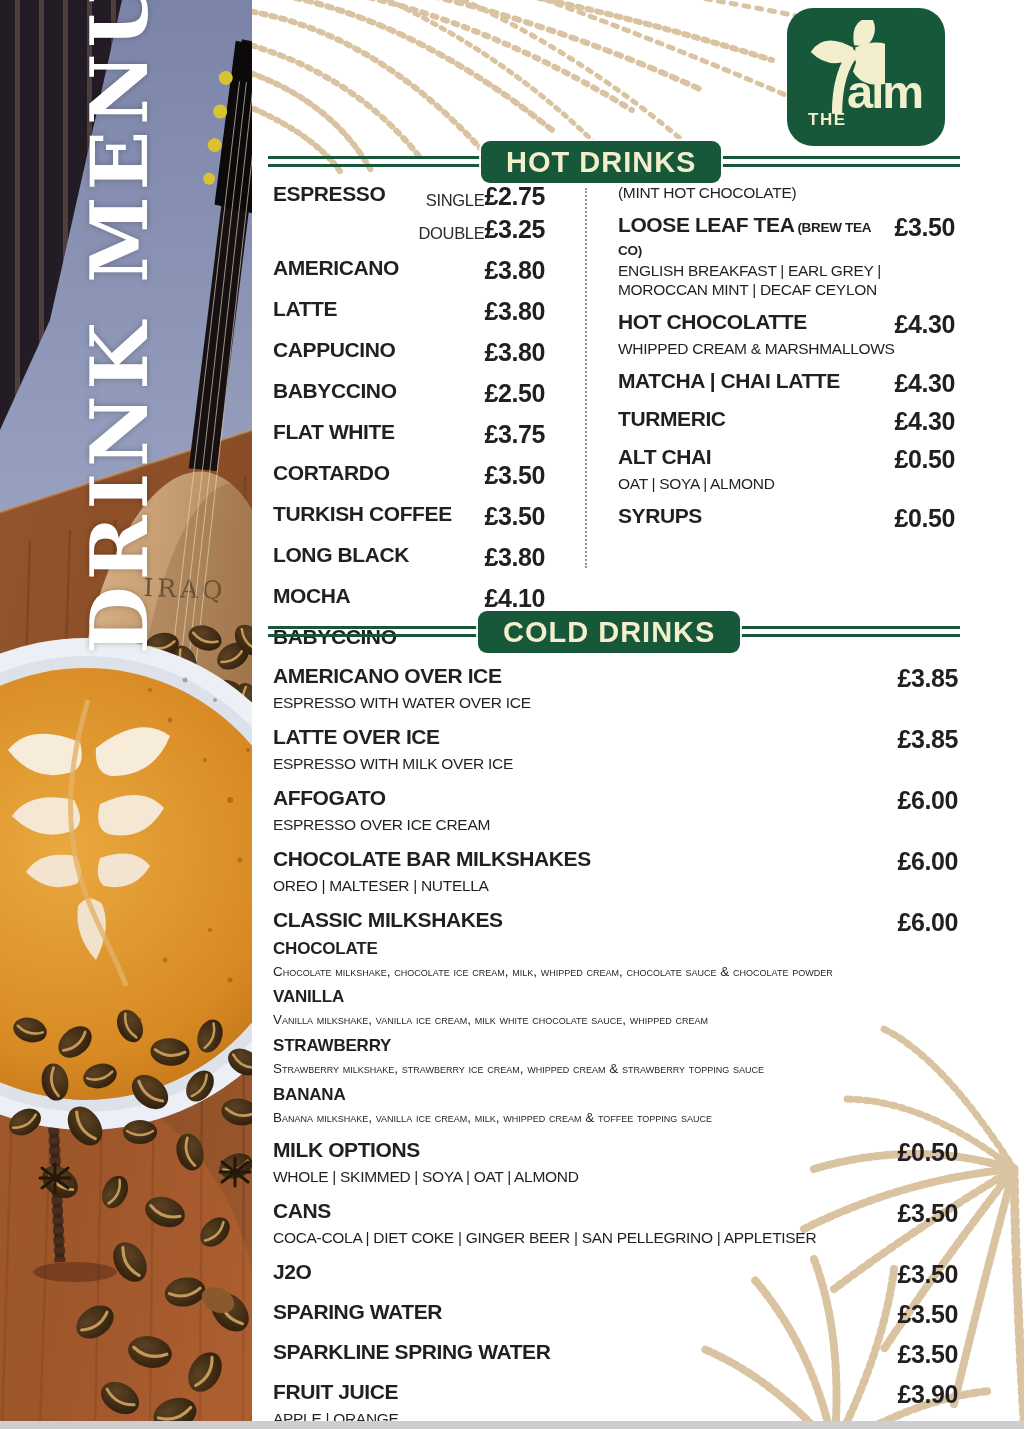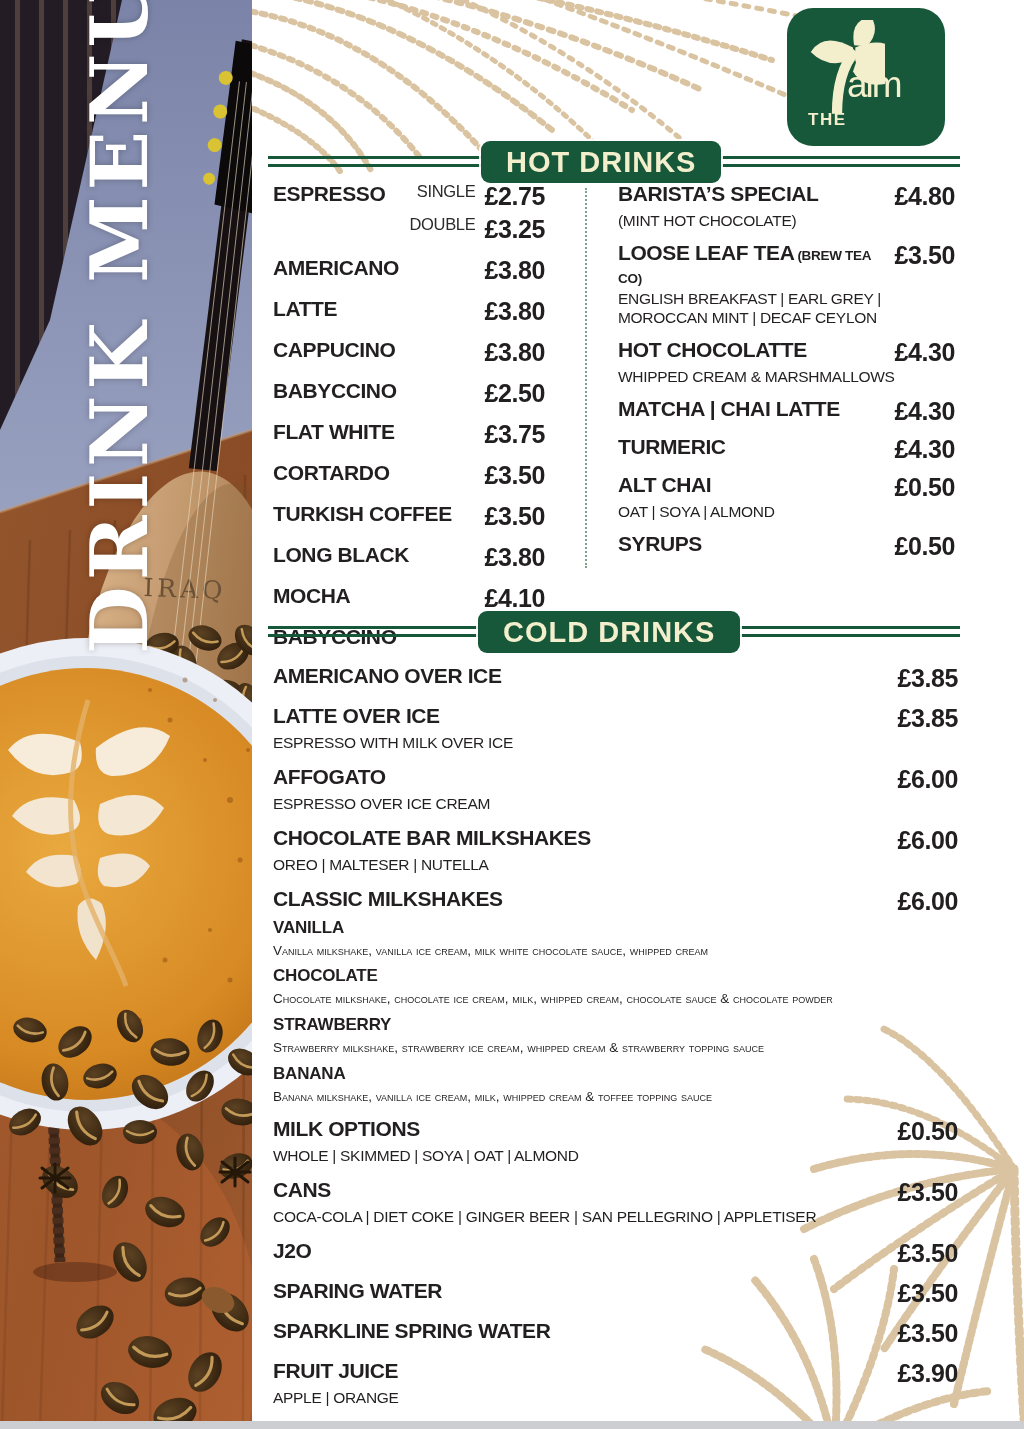--- a/index.html
+++ b/index.html
@@ -18,21 +18,21 @@
   }
 
   
   .menu{position:absolute;left:252px;top:0;width:772px;height:1429px;background:#fff}
   .deco{position:absolute;pointer-events:none;opacity:.95}
   .deco-top{left:0;top:0}
   .deco-bottom{right:0;bottom:0}
 
   .logo{position:absolute;left:535px;top:8px;width:158px;height:138px;background:var(--green);border-radius:26px;z-index:3}
   .logo .palm-ico{position:absolute;left:18px;top:12px}
-  .logo .alm{position:absolute;left:60px;top:56px;font-size:37px;font-weight:400;color:var(--cream);letter-spacing:-2px}
+  .logo .alm{position:absolute;left:60px;top:56px;font-size:47px;font-weight:700;color:var(--cream);letter-spacing:-2px}
   .logo .the{position:absolute;left:21px;top:102px;font-size:17px;font-weight:700;color:var(--cream);letter-spacing:1.5px}
 
   .section-header{position:absolute;left:0;width:772px;height:46px;z-index:2}
   .rules{position:absolute;left:16px;width:692px;top:15px;height:11px;border-top:3px solid var(--green);border-bottom:3px solid var(--green)}
   .banner{position:absolute;top:0;height:42px;background:var(--green);border-radius:9px;color:var(--cream);
           font-weight:700;font-size:29px;letter-spacing:1px;display:flex;align-items:center;padding:12px 25px;white-space:nowrap;
           box-shadow:0 0 0 2px rgba(255,255,255,.9)}
   .hot-header{top:141px}.hot-header .banner{left:229px}
   .cold-header{top:611px}.cold-header .banner{left:226px}
 
@@ -42,21 +42,21 @@
   .hot-right{flex:1}
 
   .h-row{display:flex;justify-content:space-between;align-items:flex-start;gap:6px}
   .nm{font-weight:700;font-size:21px;letter-spacing:-.4px;line-height:1.12}
   .pr{font-weight:700;font-size:25px;letter-spacing:-.4px;line-height:1.12;white-space:nowrap}
   .sfx{font-size:13.5px;font-weight:700;letter-spacing:-.3px;margin-left:3px}
   .desc{font-size:15.5px;line-height:1.22;letter-spacing:-.3px;margin-top:2px}
   .hot-left .h-item{margin-bottom:13px}
   .hot-right .h-item{margin-bottom:10px}
   .variants{display:flex;flex-direction:column;align-items:flex-end;gap:5px}
-  .v-row{display:flex;align-items:flex-start;gap:9px}
+  .v-row{display:flex;align-items:flex-end;}
   .v-lb{font-size:16.5px;font-weight:400;color:#2a2a2a;letter-spacing:-.3px}
 
   .cold-list{position:absolute;top:664px;left:21px;width:685px;z-index:2}
   .c-item{margin-bottom:12px}
   .flavours{margin-top:2px}
   .f-label{font-size:17px;font-weight:700;line-height:1.3;letter-spacing:-.2px}
   .f-detail{font-size:13.5px;font-variant:small-caps;line-height:1.3;margin:3px 0 6px;letter-spacing:0}
 
   .bottom-edge{position:absolute;left:0;right:0;bottom:0;height:8px;background:#cdced1;z-index:6}
 </style>
@@ -400,24 +400,20 @@
               <span class="nm">BABYCCINO</span>
               <span class="pr">£3.25</span>
 
             </div>
           </div>
         </div>
       <div class="hot-divider"></div>
       <div class="hot-right">
 
           <div class="h-item">
-            <div class="h-row">
-              <span class="nm"><span>BARISTA’S SPECIAL</span></span>
-              <span class="pr">£4.80</span>
-            </div>
             <div class="desc">(MINT HOT CHOCOLATE)</div>
           </div>
 
           <div class="h-item">
             <div class="h-row">
               <span class="nm"><span>LOOSE LEAF TEA</span><span class="sfx">(BREW TEA CO)</span></span>
               <span class="pr">£3.50</span>
             </div>
             <div class="desc">ENGLISH BREAKFAST | EARL GREY | MOROCCAN MINT | DECAF CEYLON</div>
           </div>
@@ -470,20 +466,21 @@
       <div class="banner">COLD DRINKS</div>
     </div>
 
     <div class="cold-list">
 
         <div class="c-item">
           <div class="h-row">
             <span class="nm">AMERICANO OVER ICE</span>
             <span class="pr">£3.85</span>
           </div>
+          <div class="desc">ESPRESSO WITH WATER OVER ICE</div>
 
         </div>
 
         <div class="c-item">
           <div class="h-row">
             <span class="nm">LATTE OVER ICE</span>
             <span class="pr">£3.85</span>
           </div>
           <div class="desc">ESPRESSO WITH MILK OVER ICE</div>
 
@@ -507,32 +504,32 @@
 
         </div>
 
         <div class="c-item">
           <div class="h-row">
             <span class="nm">CLASSIC MILKSHAKES</span>
             <span class="pr">£6.00</span>
           </div>
 
           <div class="flavours">
+
+              <div class="flavour">
+                <div class="f-label">CHOCOLATE</div>
+                <div class="f-detail">Chocolate milkshake, chocolate ice cream, milk, whipped cream, chocolate sauce &amp; chocolate powder</div>
+              </div>
 
               <div class="flavour">
                 <div class="f-label">VANILLA</div>
                 <div class="f-detail">Vanilla milkshake, vanilla ice cream, milk white chocolate sauce, whipped cream</div>
               </div>
 
               <div class="flavour">
-                <div class="f-label">CHOCOLATE</div>
-                <div class="f-detail">Chocolate milkshake, chocolate ice cream, milk, whipped cream, chocolate sauce &amp; chocolate powder</div>
-              </div>
-
-              <div class="flavour">
                 <div class="f-label">STRAWBERRY</div>
                 <div class="f-detail">Strawberry milkshake, strawberry ice cream, whipped cream &amp; strawberry topping sauce</div>
               </div>
 
               <div class="flavour">
                 <div class="f-label">BANANA</div>
                 <div class="f-detail">Banana milkshake, vanilla ice cream, milk, whipped cream &amp; toffee topping sauce</div>
               </div>
             </div>
         </div>

